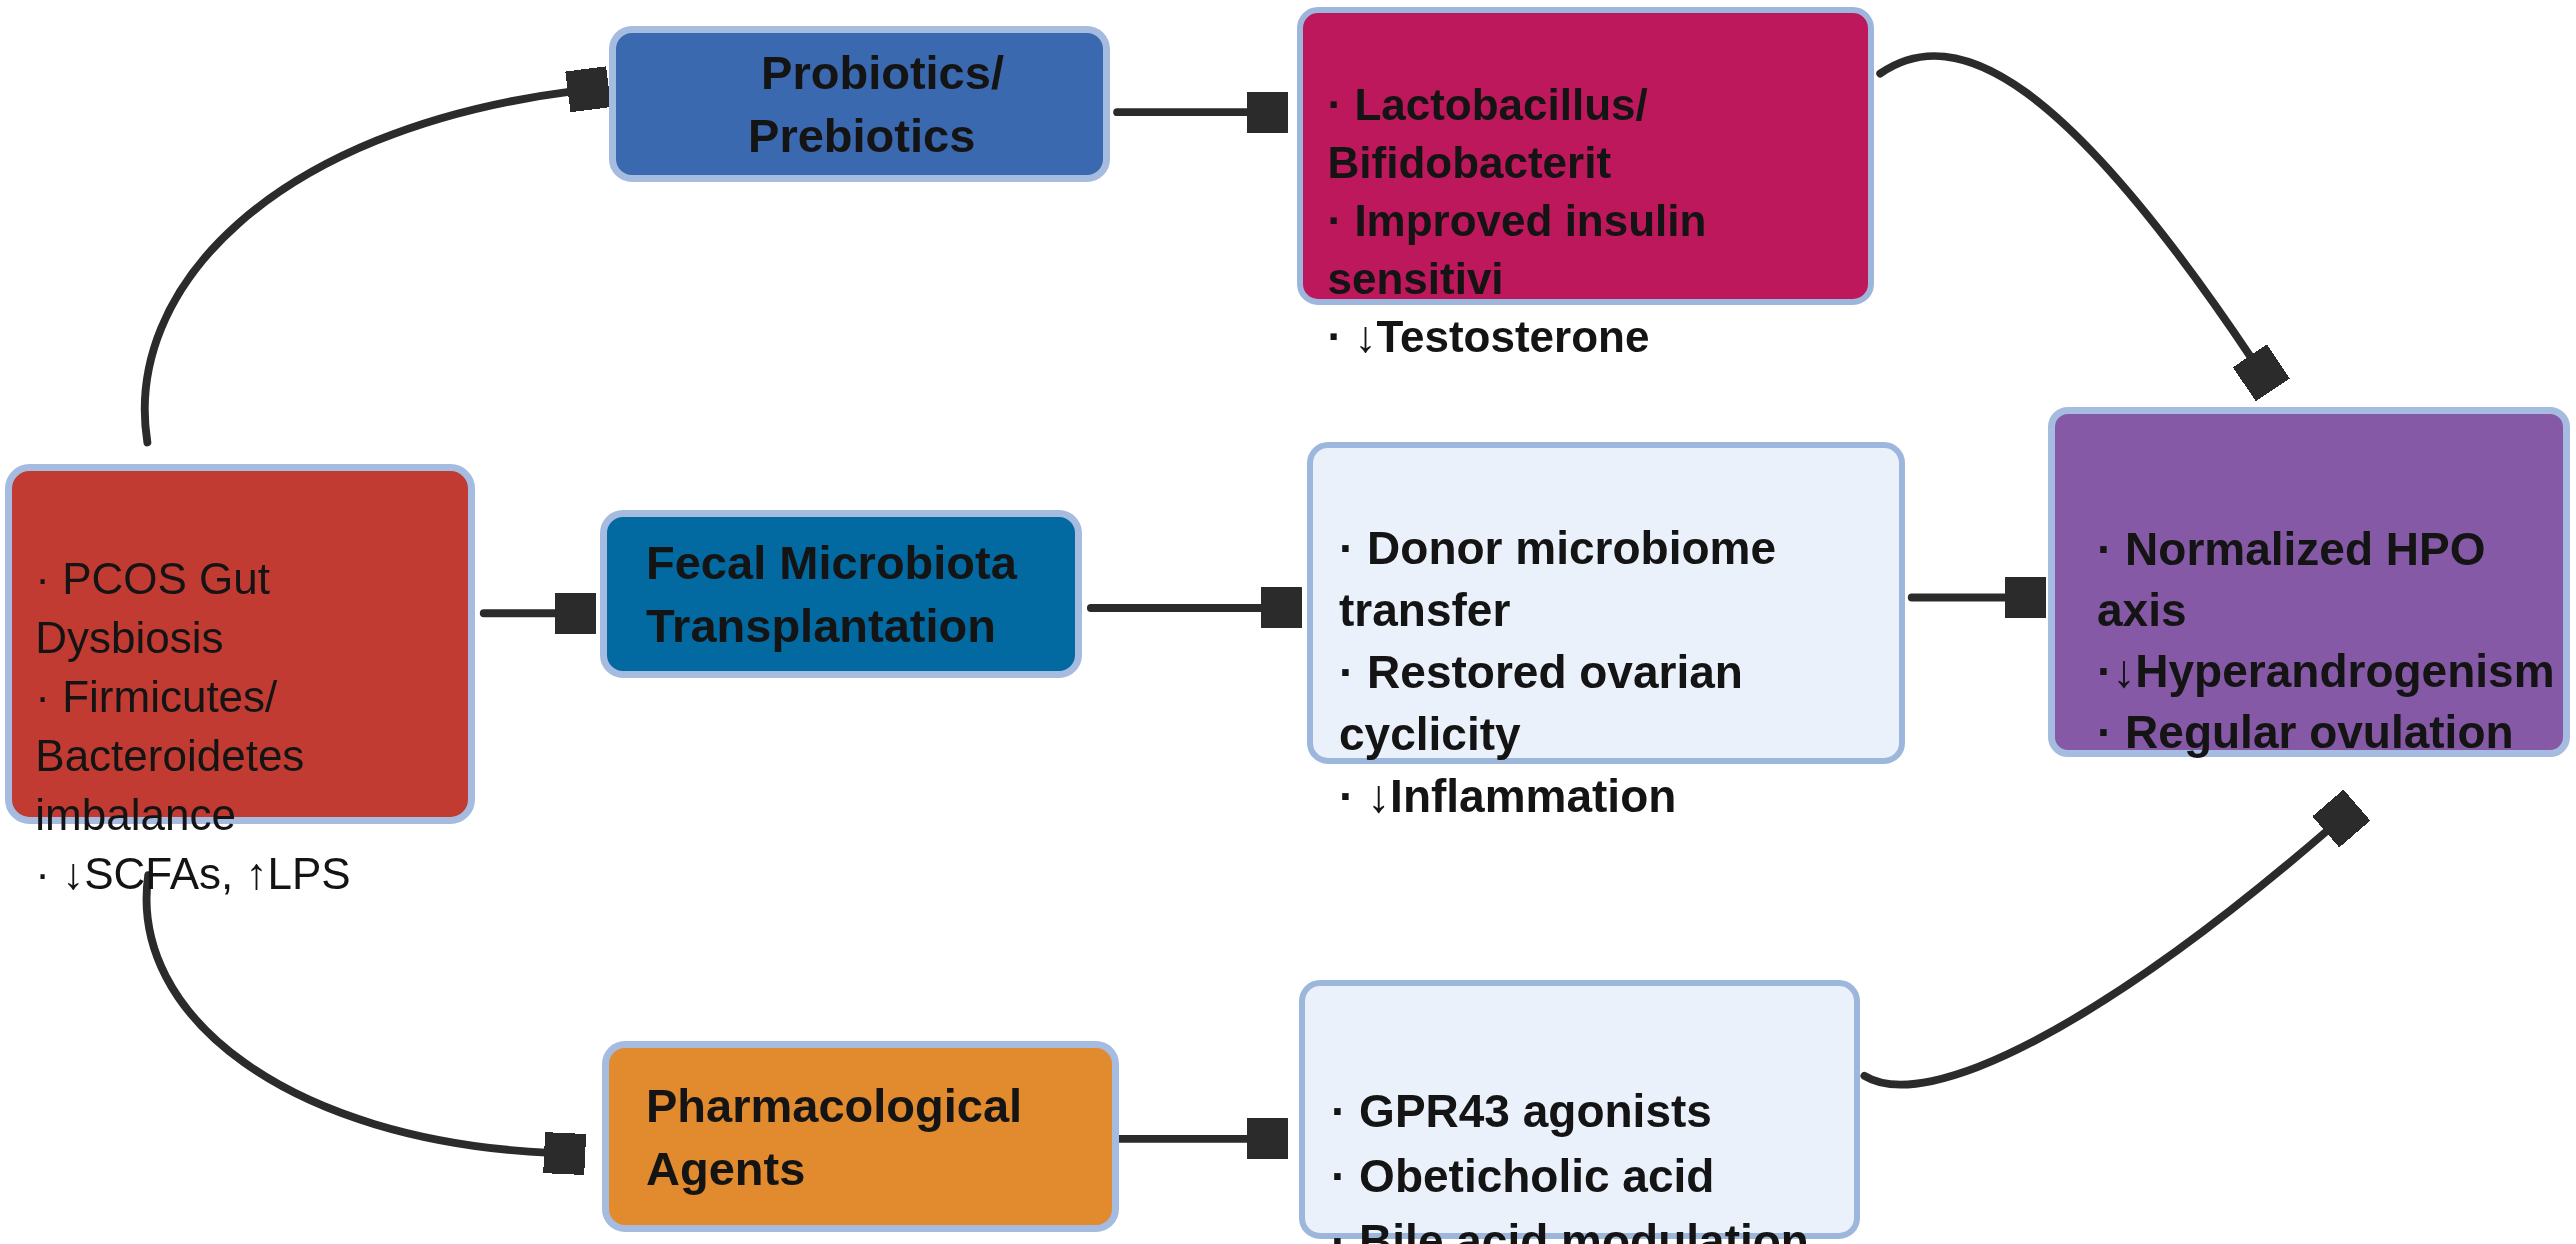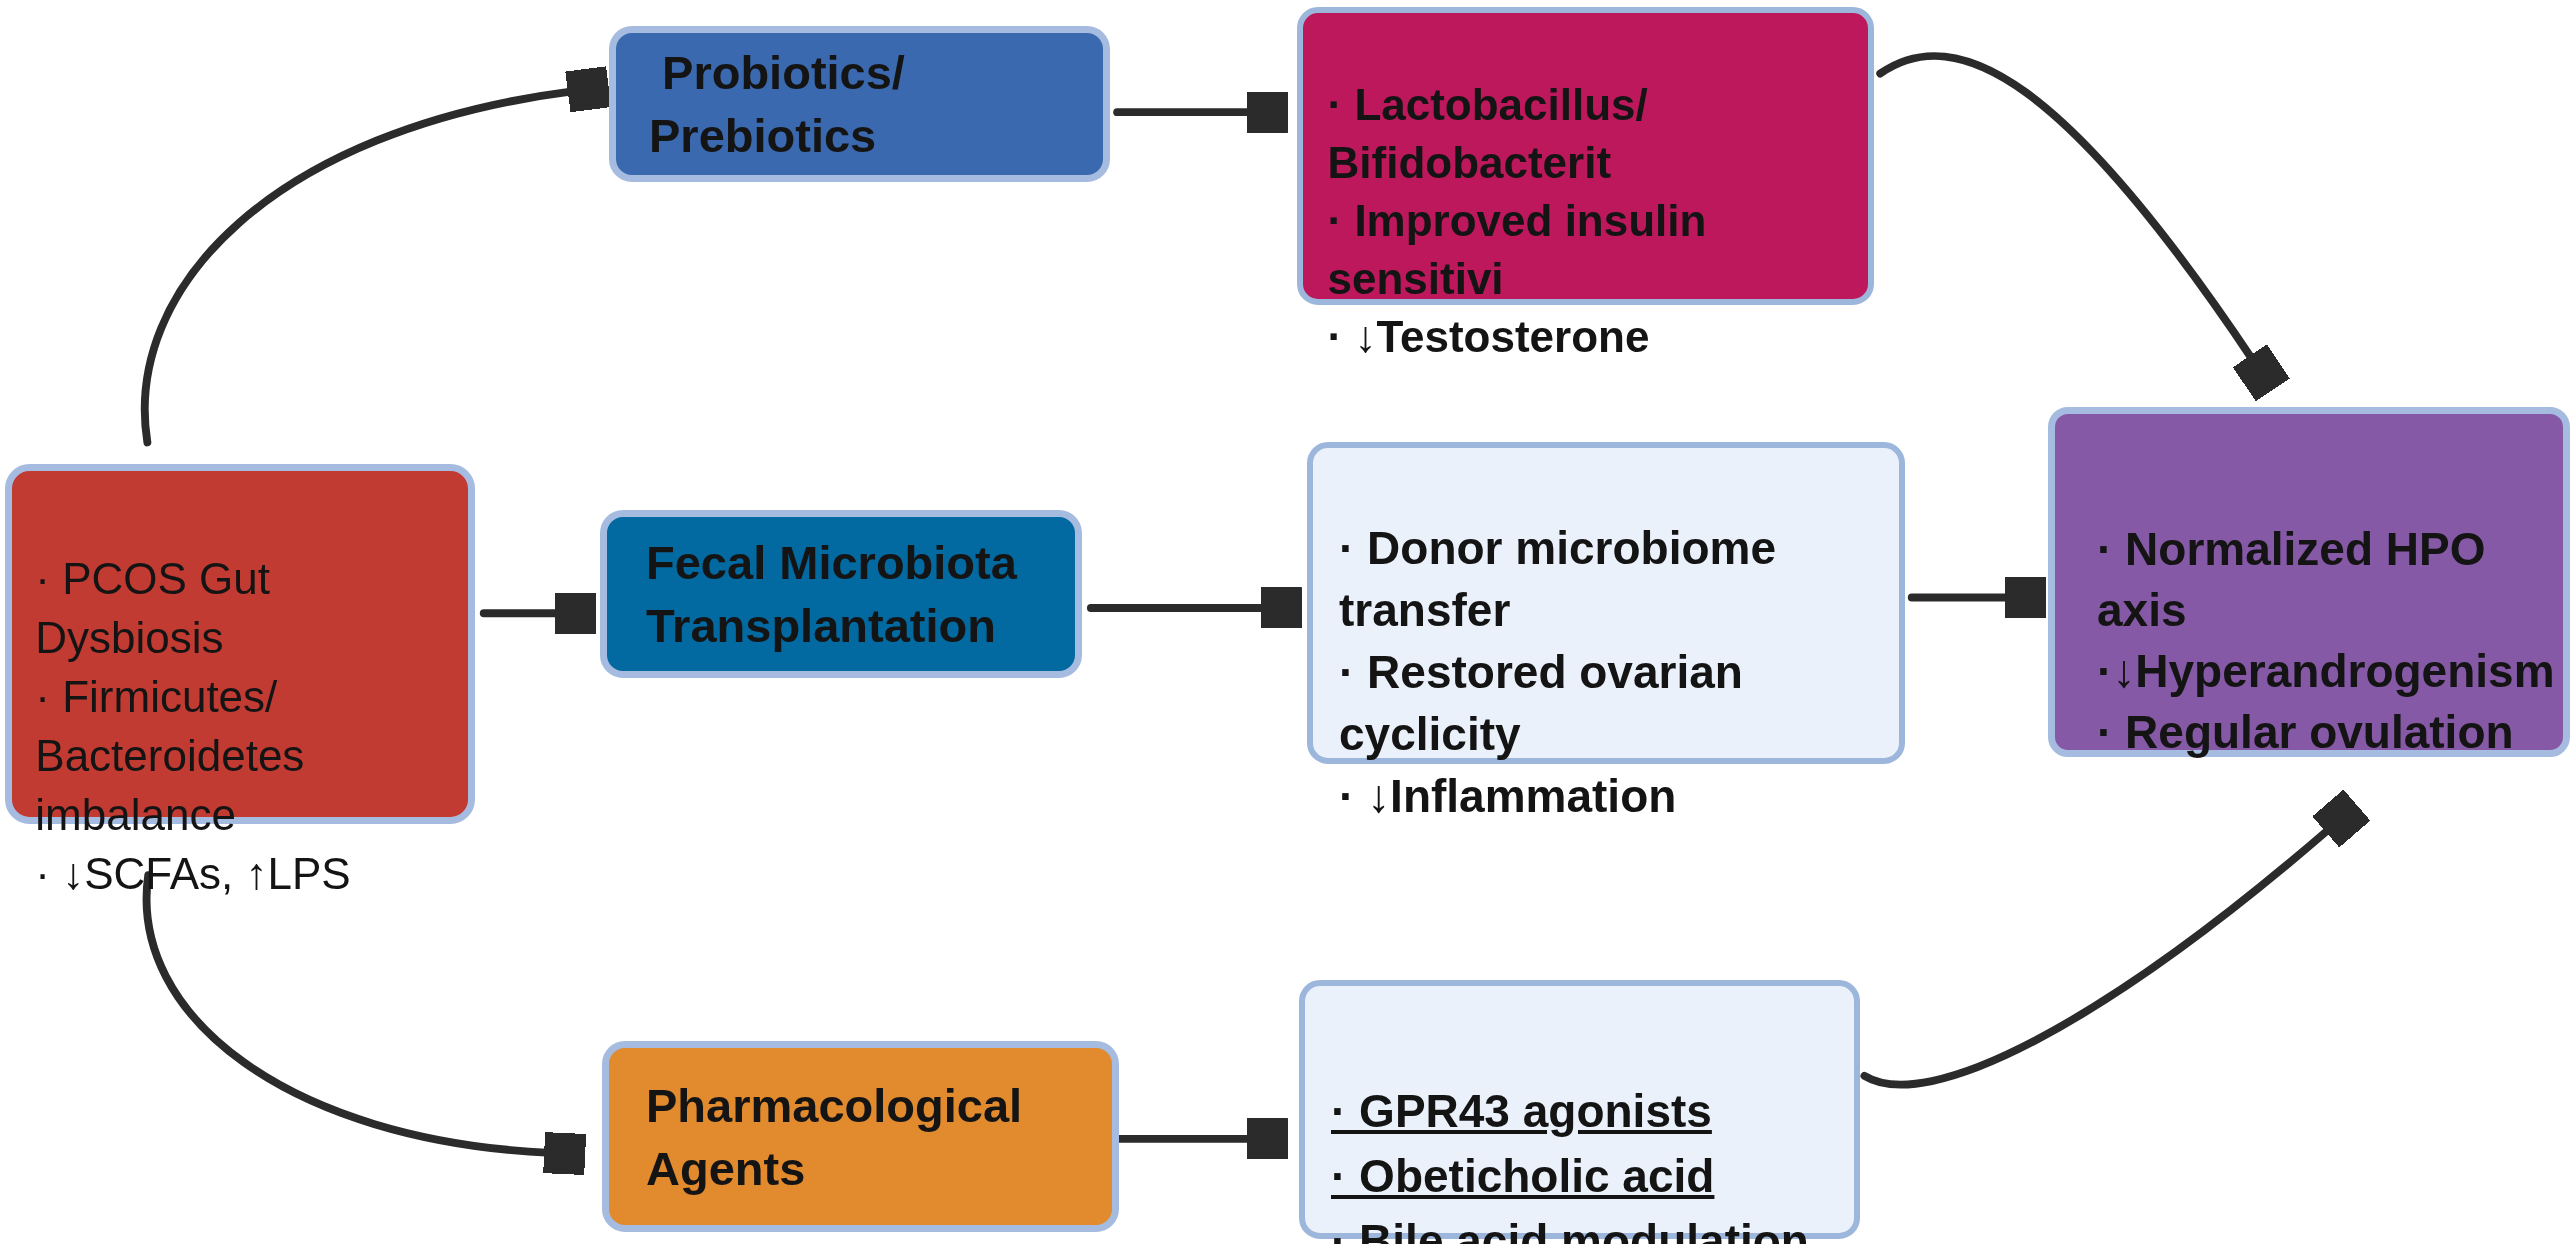--- a/index.html
+++ b/index.html
@@ -23,20 +23,21 @@
   .node-center .txt{font-size:47px;line-height:63px;font-weight:700;}
 
   .node-red{
     left:5.3px;top:464px;width:470px;height:360px;border-radius:24.5px;
     font-size:44px;line-height:59px;font-weight:400;
     padding:19px 12.3px 0 23px;
   }
   .node-blue{
     left:609px;top:26px;width:501px;height:156px;border-radius:23px;
     padding-left:33px;
+    justify-content:center;
   }
   .node-green{
     left:600px;top:510px;width:482px;height:168px;border-radius:23px;
     padding-left:39px;
   }
   .node-orange{
     left:594px;top:1041px;width:517px;height:191px;border-radius:23px;
     padding-left:37px;
     margin-left:8px;
   }
@@ -121,21 +122,21 @@
 · Restored ovarian
 cyclicity
 · ↓Inflammation</div>
   </div>
 
   <div class="node node-center node-orange" style="background: rgb(226, 138, 46);">
     <div class="txt">Pharmacological
 Agents</div>
   </div>
 
-  <div class="node pale node-pale-bottom" style="background: rgb(235, 241, 250); text-decoration: underline;">
+  <div class="node pale node-pale-bottom" style="background: rgb(235, 241, 250);">
     <div class="txt">· GPR43 agonists
 · Obeticholic acid
 · Bile acid modulation</div>
   </div>
 
   <div class="node node-purple" style="background: rgb(134, 89, 166);">
     <div class="txt">· Normalized HPO
 axis
 ·↓Hyperandrogenism
 · Regular ovulation</div>

